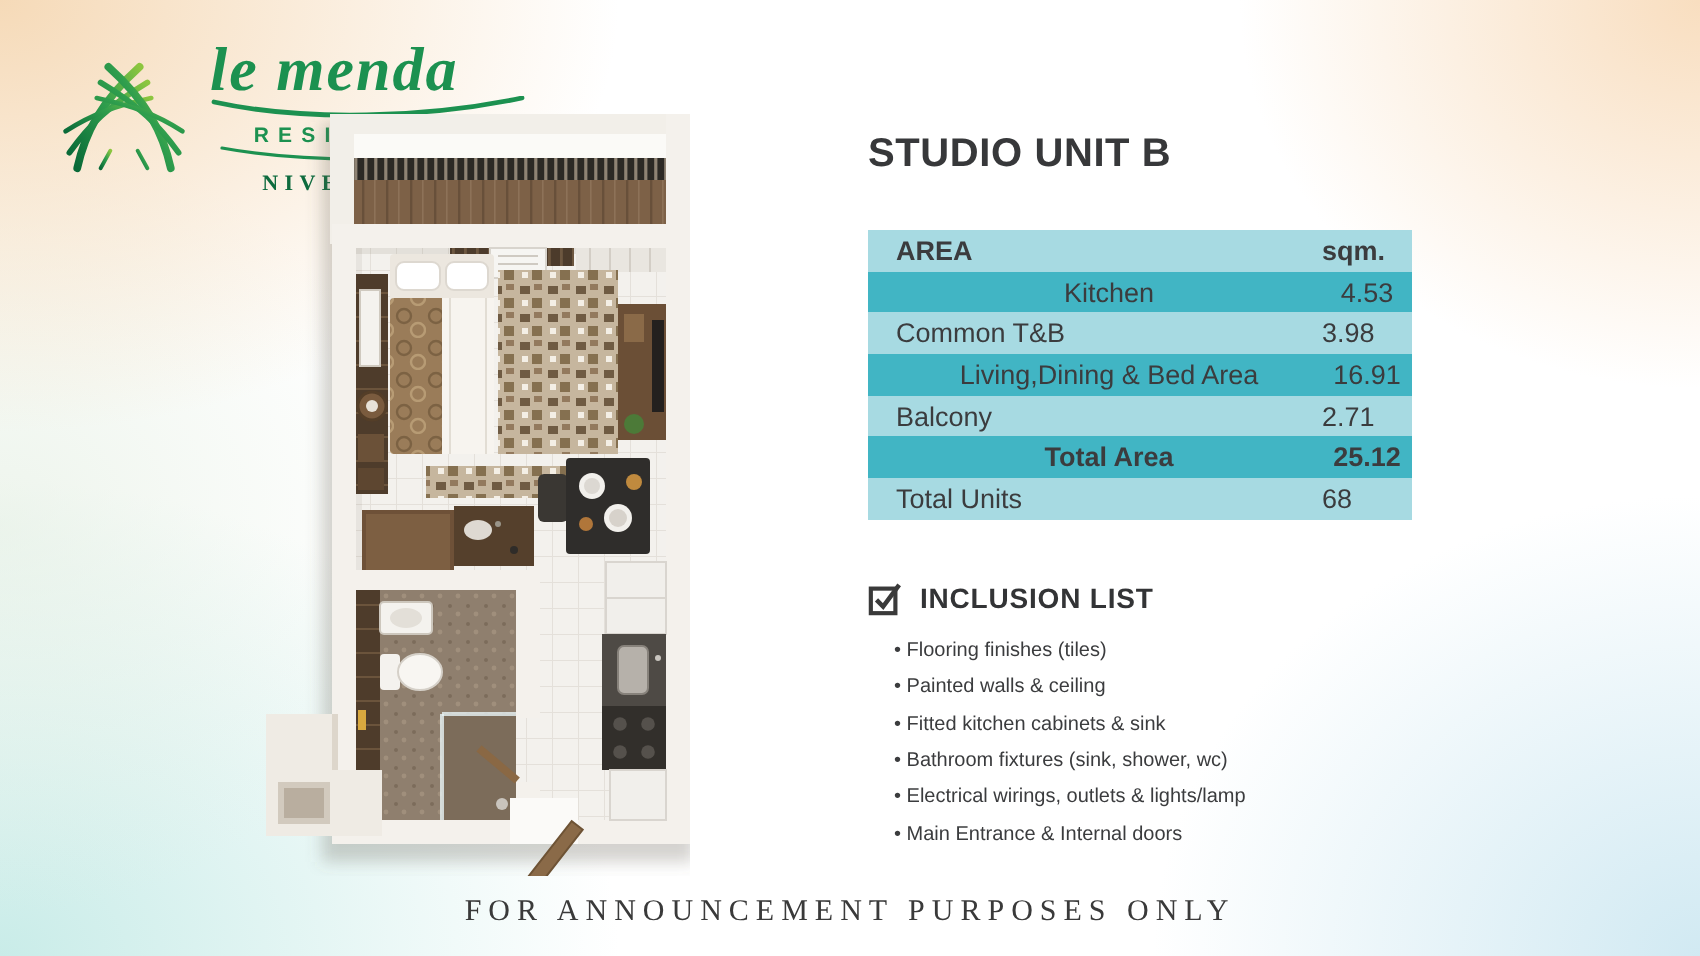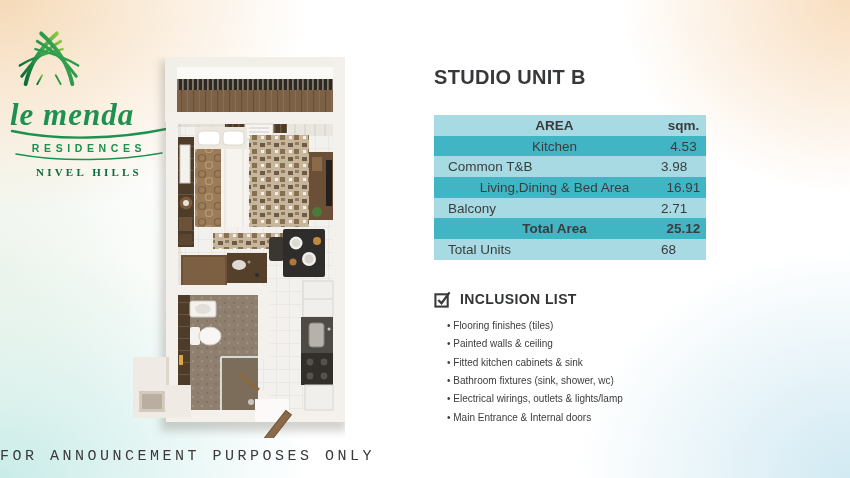--- a/index.html
+++ b/index.html
@@ -7,52 +7,52 @@
   .stage{
     position:relative;width:850px;height:478px;overflow:hidden;background:#ffffff;
     background-image:
       radial-gradient(ellipse 430px 300px at 0% 0%, rgba(245,216,180,0.95), rgba(245,216,180,0) 72%),
       radial-gradient(ellipse 320px 270px at 100% 0%, rgba(248,220,188,0.95), rgba(248,220,188,0) 72%),
       radial-gradient(ellipse 300px 280px at 0% 55%, rgba(223,236,221,0.55), rgba(223,236,221,0) 70%),
       radial-gradient(ellipse 430px 330px at 0% 100%, rgba(198,235,231,0.95), rgba(198,235,231,0) 72%),
       radial-gradient(ellipse 380px 320px at 100% 100%, rgba(204,231,241,0.9), rgba(204,231,241,0) 72%);
   }
   
-  .logo{position:absolute;left:10px;top:12px;display:flex;align-items:flex-start;gap:4px;flex-direction:column;}
+  .logo{position:absolute;left:23px;top:12px;display:flex;align-items:flex-start;gap:4px;}
   .logo-text{display:flex;flex-direction:column;align-items:center;margin-top:8px;}
   .brand-script{
     font-family:"Liberation Serif",serif;font-style:italic;font-weight:bold;
     font-size:31px;line-height:30px;color:var(--brand-green,#1c9150);letter-spacing:1px;align-self:flex-start;
   }
   .swoosh{margin-top:-2px;}
   .brand-type{font-size:10.5px;font-weight:bold;letter-spacing:4.6px;color:var(--brand-green,#1c9150);margin-top:2px;}
   .brand-loc{font-family:"Liberation Serif",serif;font-weight:bold;font-size:11px;letter-spacing:3.2px;color:var(--brand-green-dark,#0e6b3e);margin-top:5px;}
   
   .floorplan{position:absolute;left:133px;top:57px;width:212px;height:381px;}
   
   .panel{position:absolute;left:434px;top:67px;width:276px;}
   .unit-title{margin:0 0 27px 0;font-size:20px;line-height:21px;font-weight:bold;color:#37383a;letter-spacing:0.3px;}
   .area-table{width:272px;}
   .trow{display:flex;align-items:center;height:20.7px;font-size:13.5px;color:#3b3c3e;}
   .trow .c1{flex:1;padding-left:14px;white-space:nowrap;}
   .trow .c2{width:45px;flex:none;white-space:nowrap;}
   .trow.light{background:var(--teal-light,#a7dae2);}
   .trow.dark{background:var(--teal-dark,#41b5c4);text-align:center;}
-  .trow.header{background:var(--teal-light,#a7dae2);font-weight:bold;text-align:center;}
+  .trow.header{background:var(--teal-light,#a7dae2);font-weight:bold;}
   .trow.bold{font-weight:bold;}
   
   .inclusion{margin-top:31px;}
   .inc-head{display:flex;align-items:center;gap:9px;font-size:14px;font-weight:bold;color:#333436;letter-spacing:0.4px;}
   .inc-items{list-style:none;margin:9px 0 0 0;padding:0 0 0 13px;}
   .inc-items li{font-size:10px;line-height:18.4px;color:#3b3c3e;}
   .inc-items li::before{content:"• ";}
   
   .footer{
-    position:absolute;left:0;bottom:13px;width:100%;
-    font-family:Liberation Mono, monospace;font-size:15px;letter-spacing:3.5px;color:#3a3a3a;
+    position:absolute;left:0;bottom:13px;width:100%;text-align:center;
+    font-family:Liberation Serif, serif;font-size:15px;letter-spacing:3.5px;color:#3a3a3a;
   }
 </style>
 </head>
 <body>
 
 <div class="stage">
 
   <div class="logo">
     <svg width="78" height="76" viewBox="0 0 80 78">
       <defs>

